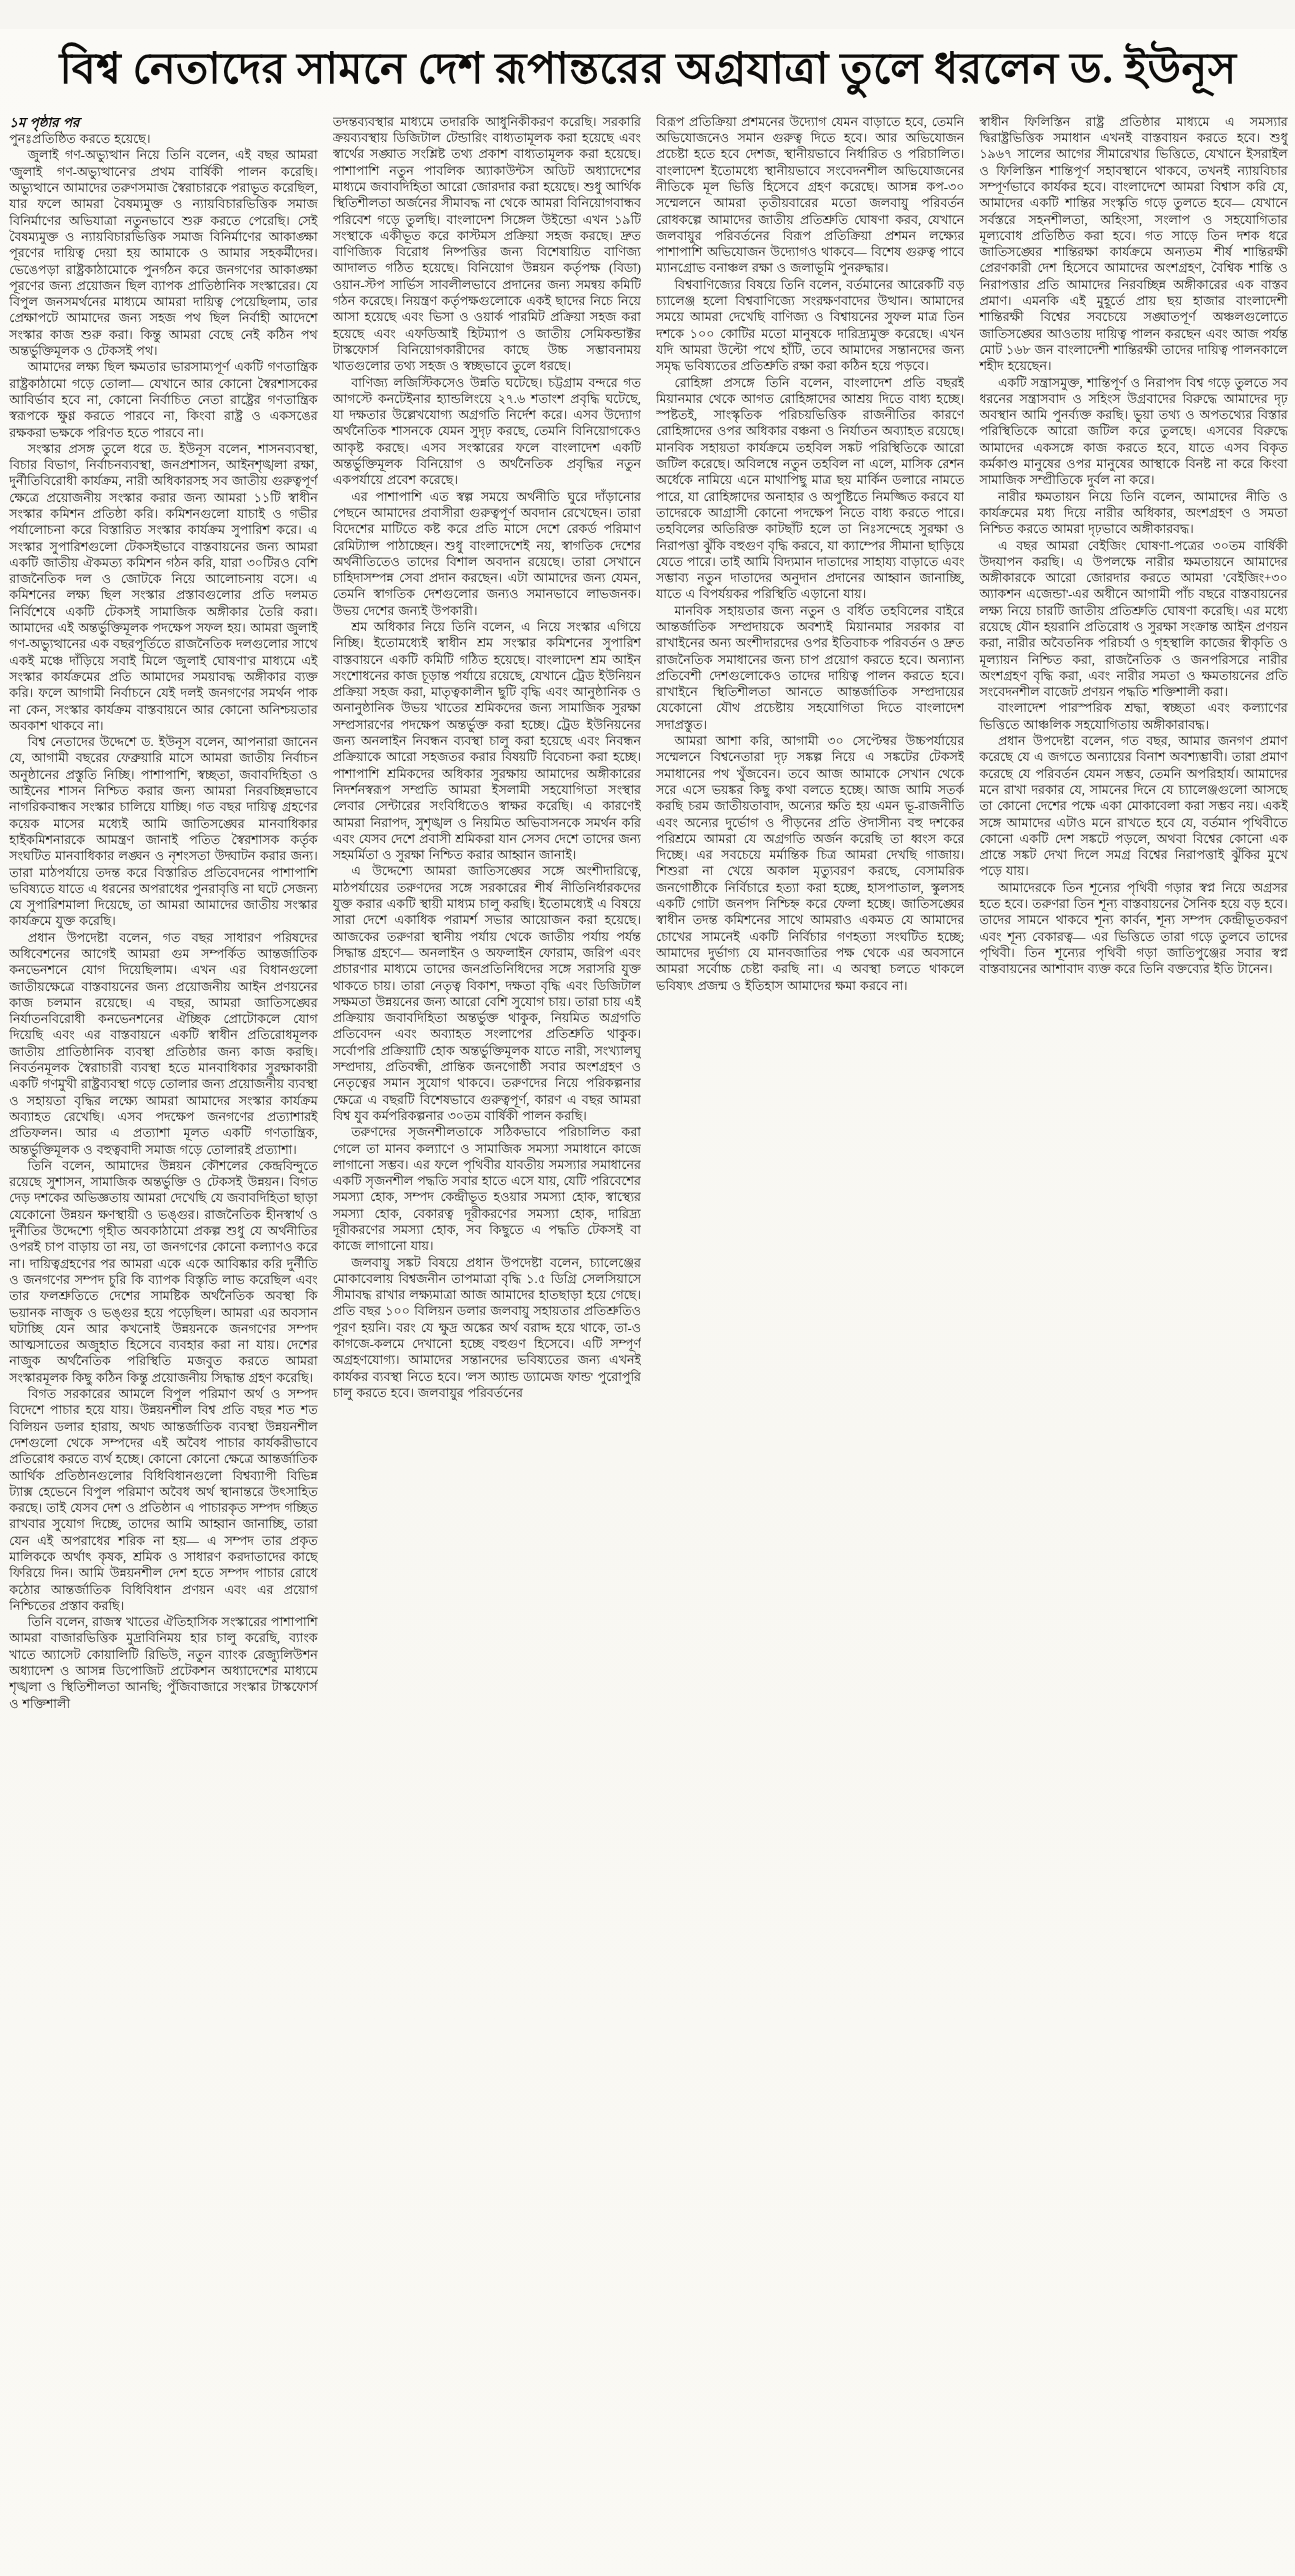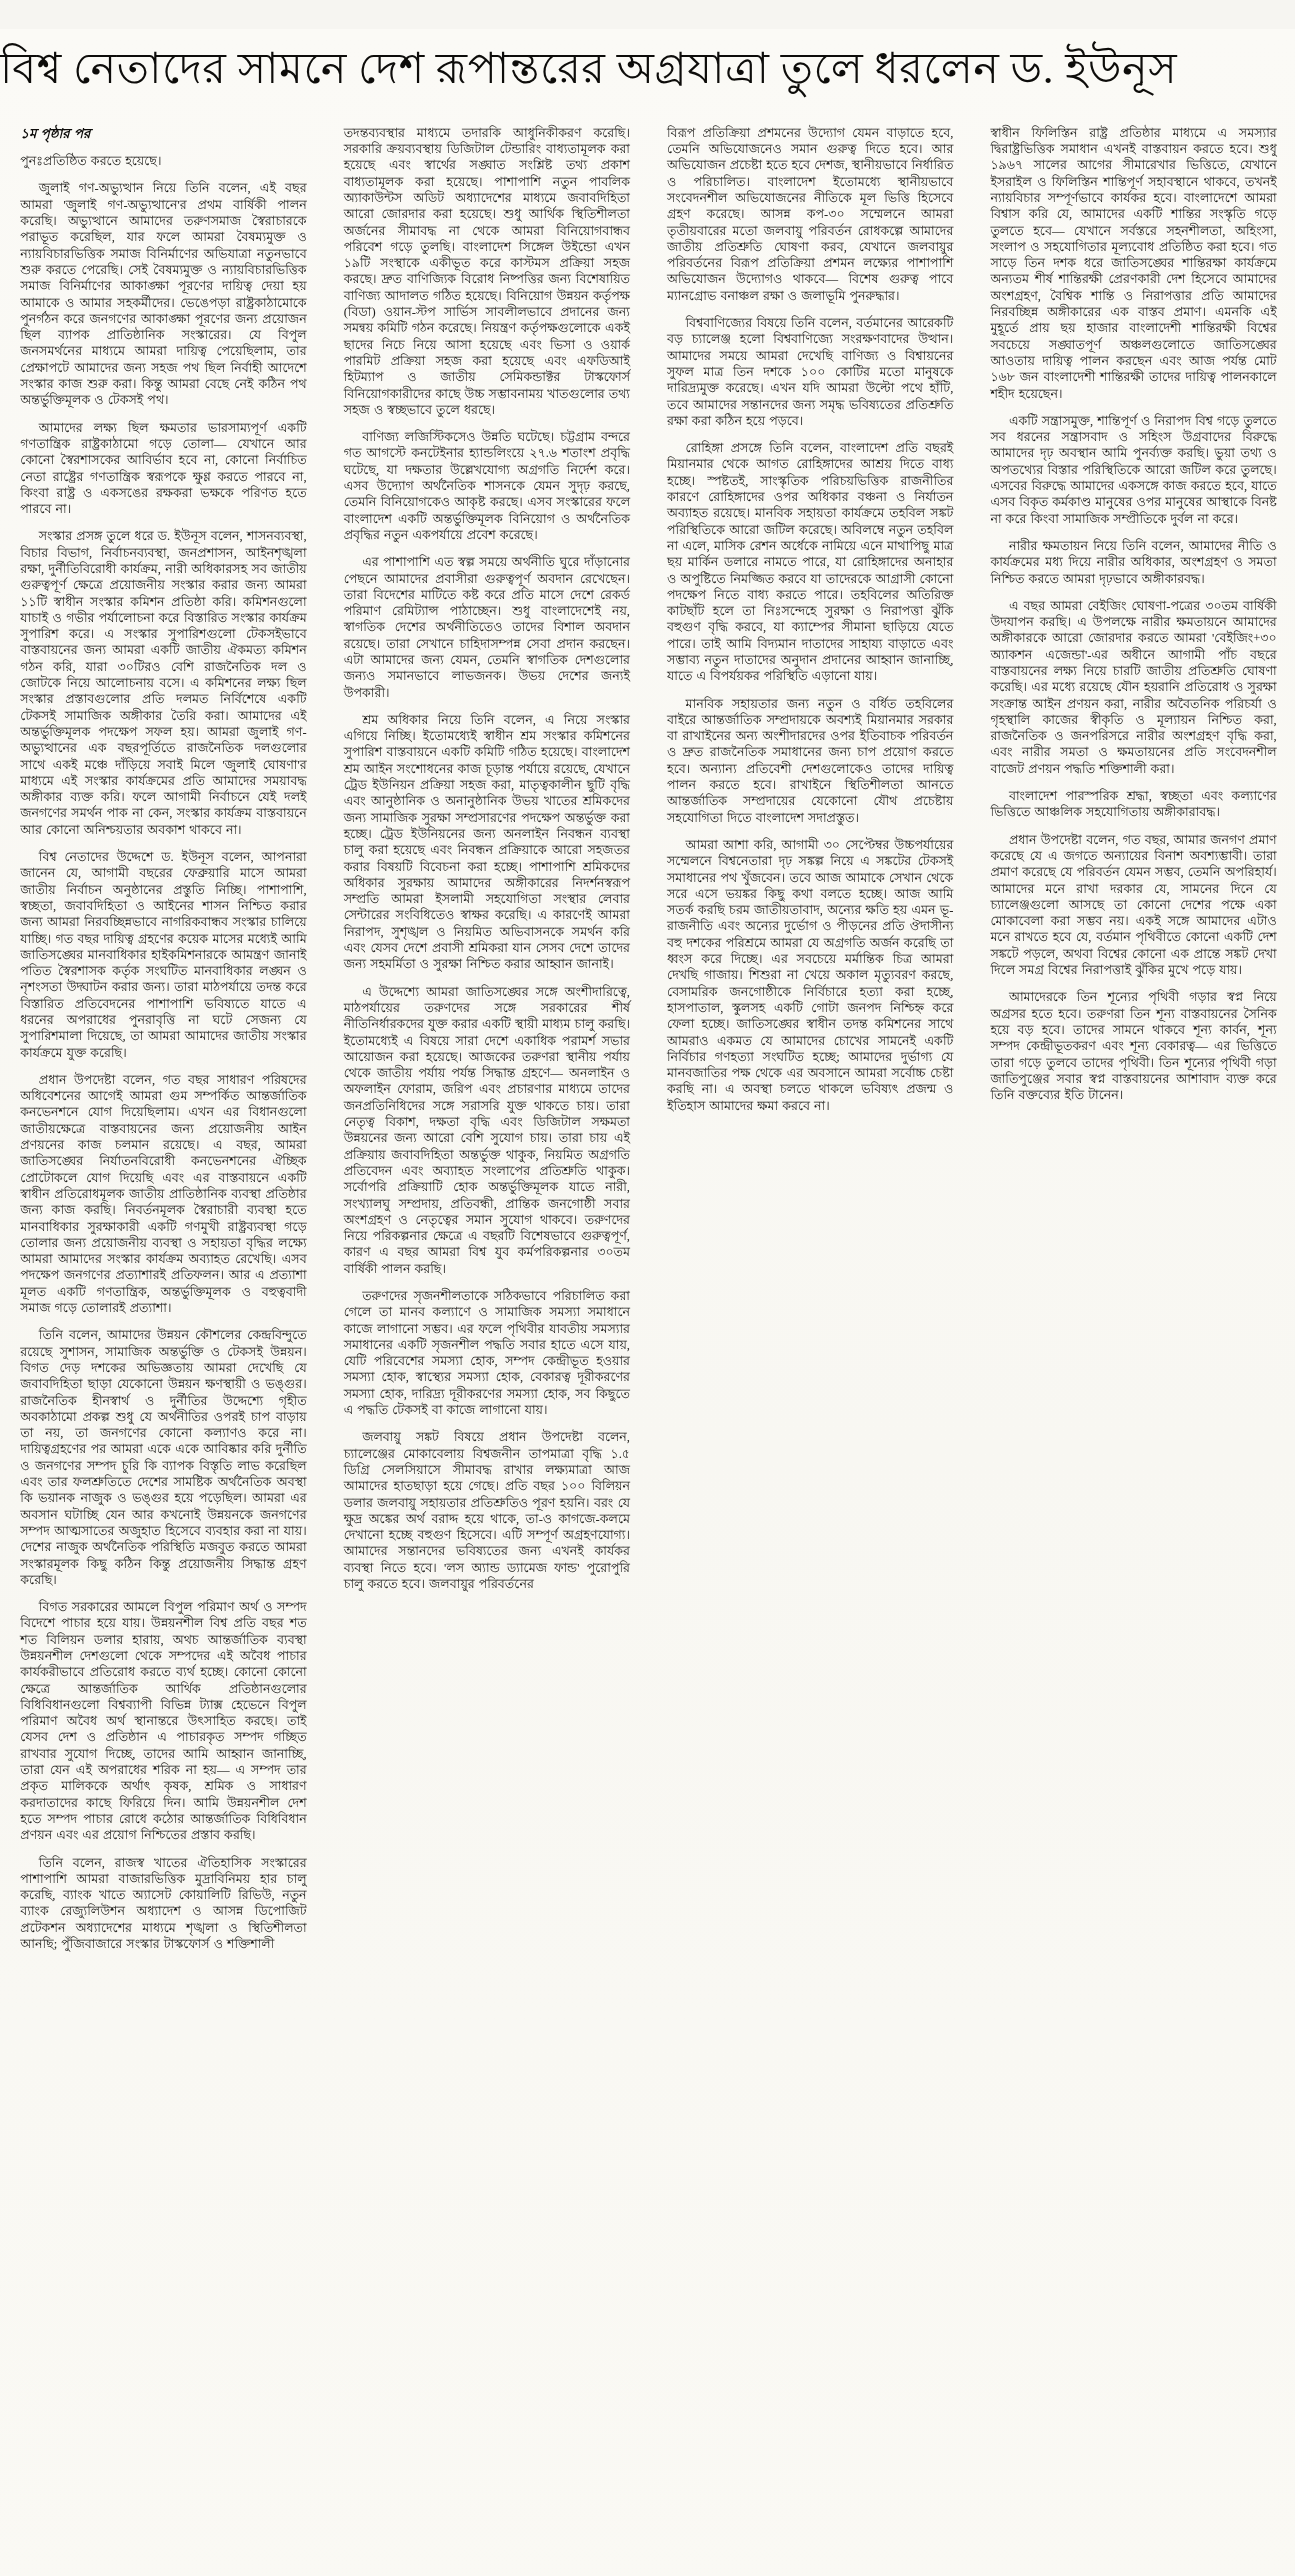--- a/index.html
+++ b/index.html
@@ -10,21 +10,22 @@
     color:#151412;
     overflow:hidden;
   }
   .page{
     width:1296px;height:2576px;
     background:linear-gradient(180deg,#fbfaf6 0%,#f8f7f2 55%,#faf9f4 100%);
     position:relative;
     box-sizing:border-box;
   }
   .headline{
-    font-weight:normal;
+    text-align:center;
+    font-weight:bold;
     font-size:43px;
     line-height:1.15;
     padding-top:15px;
     letter-spacing:0.5px;
     color:#0d0c0a;
   }
   .columns{
     position:absolute;
     top:85px;left:9.3px;right:8.3px;bottom:5.6px;
     display:flex;
@@ -32,21 +33,21 @@
   }
   .col{
     flex:1 1 0;
     overflow:hidden;
     text-align:justify;
     font-size:12.6px;
     line-height:1.295;
     color:#1b1a17;
   }
   .col p{
-    margin:11px;
+    margin:0;
     text-indent:18.5px;
     word-spacing:0.9px;
   }
   .col p.noindent{ text-indent:0; }
   .cont-note{
     font-weight:bold;
     font-style:italic;
     font-size:13.4px;
     margin:0 0 2.8px 0;
     color:#0d0c0a;

